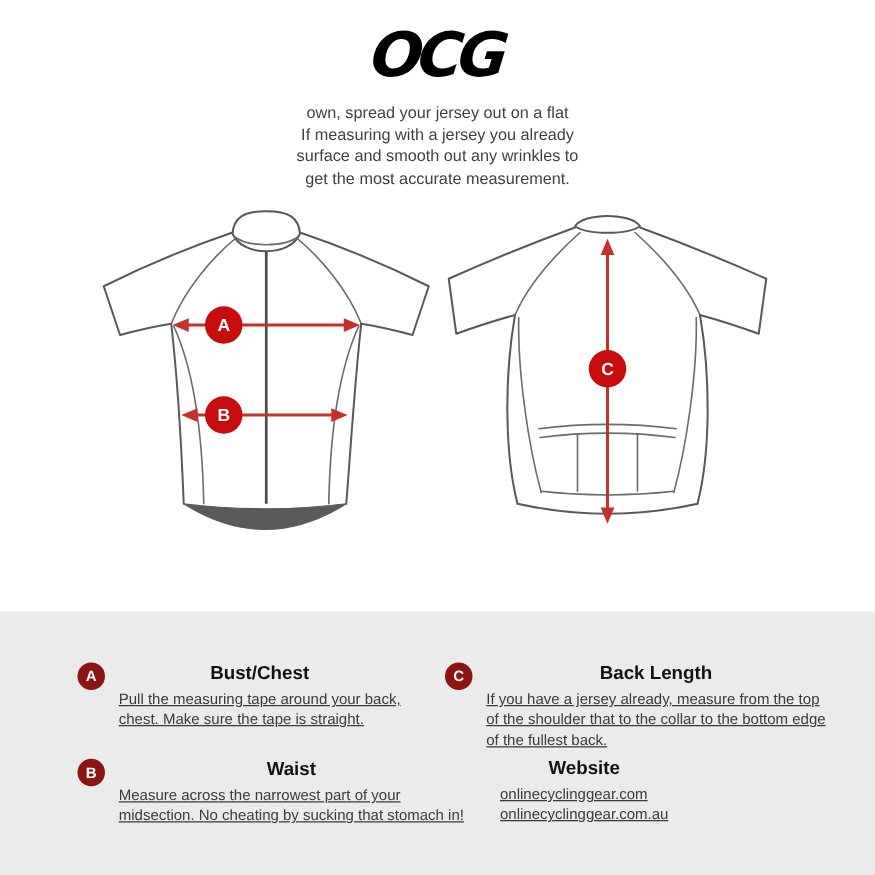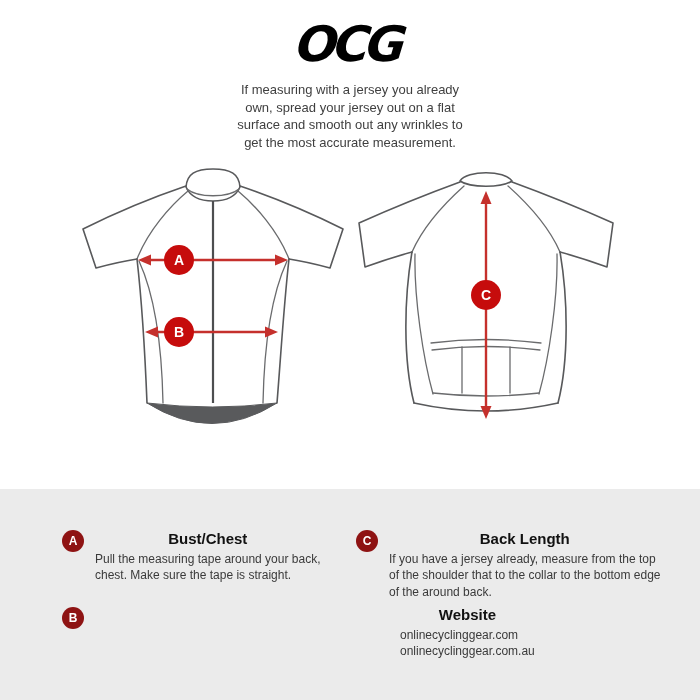--- a/index.html
+++ b/index.html
@@ -42,35 +42,35 @@
   }
   .legend-item { position:absolute; display:flex; align-items:flex-start; gap:11px; }
   .badge {
     width:22px; height:22px; border-radius:50%; background:#8e1313;
     color:#fff; font-weight:bold; font-size:12px;
     display:flex; align-items:center; justify-content:center;
     flex:0 0 auto; margin-top:1px;
   }
   .legend-title { font-size:15px; font-weight:bold; color:#111; line-height:19px;text-align:center; }
   .legend-body  { margin-top:3px; font-size:12px; color:#3a3a3a; line-height:16.3px; }
-  .legend-body div { white-space:nowrap; }
+  .legend-body div { white-space:nowrap;text-decoration:underline; }
   .website-block { position:absolute; left:400px; top:116px; }
 </style>
 </head>
 <body>
 
 <div class="canvas">
 
   <div class="logo-wrap">
     <span class="logo">OCG</span>
   </div>
 
   <div class="intro">
+    <div>own, spread your jersey out on a flat</div>
     <div>If measuring with a jersey you already</div>
-    <div>own, spread your jersey out on a flat</div>
     <div>surface and smooth out any wrinkles to</div>
     <div>get the most accurate measurement.</div>
   </div>
 
   <svg class="front-svg" width="286" height="270" viewBox="0 0 286 270">
 
     <path class="outline" d="M128,24 C129,11 137,6 155,6 C173,6 181,11 182,24 C178,33 168,38 155,38 C142,38 132,33 128,24 Z"></path>
     <path class="outline-thin" d="M129,26 C140,35 170,35 181,26"></path>
 
     <path class="outline" d="M128,23 Q75,41 25,66 L38,105 Q60,99 79,96"></path>
@@ -139,30 +139,37 @@
         <div class="legend-title">Bust/Chest</div>
         <div class="legend-body">
           <div>Pull the measuring tape around your back,</div>
           <div>chest. Make sure the tape is straight.</div>
         </div>
       </div>
     </div>
 
     <div class="legend-item" style="left:62px; top:117px;">
       <span class="badge">B</span>
+      <div>
+        <div class="legend-title">Waist</div>
+        <div class="legend-body">
+          <div>Measure  across the narrowest part of your</div>
+          <div>midsection. No cheating by sucking that stomach in!</div>
+        </div>
+      </div>
     </div>
 
     <div class="legend-item" style="left:356px; top:40px;">
       <span class="badge">C</span>
       <div>
         <div class="legend-title">Back Length</div>
         <div class="legend-body">
           <div>If you have a jersey already, measure from the top</div>
           <div>of the shoulder that to the collar to the bottom edge</div>
-          <div>of the around back.</div>
+          <div>of the fullest back.</div>
         </div>
       </div>
     </div>
 
     <div class="website-block">
       <div class="legend-title">Website</div>
       <div class="legend-body">
         <div>onlinecyclinggear.com</div>
         <div>onlinecyclinggear.com.au</div>
       </div>

